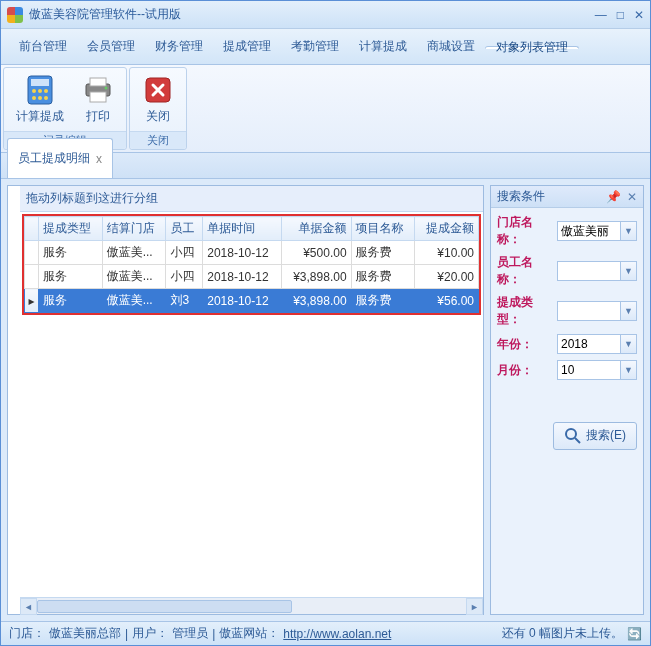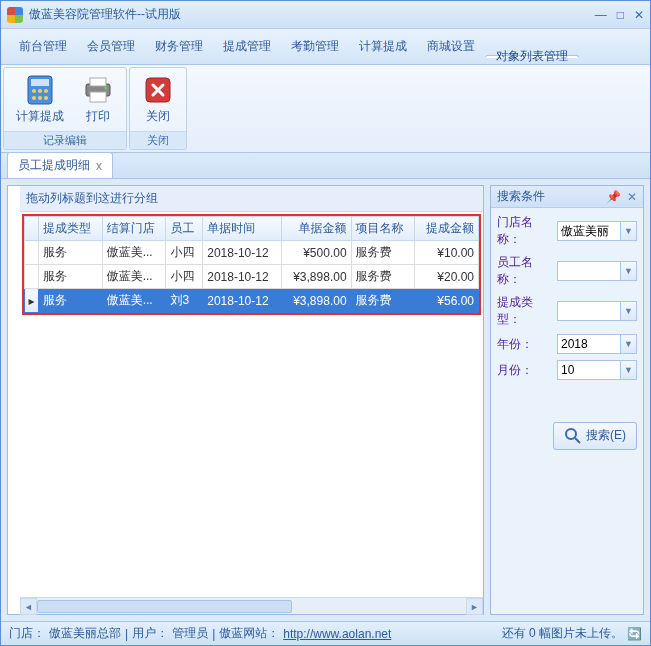--- a/index.html
+++ b/index.html
@@ -5,30 +5,30 @@
 * { box-sizing: border-box; margin: 0; padding: 0; font-family: "Microsoft YaHei", SimSun, sans-serif; font-size: 12px; }
 body { background: #fff; width: 651px; height: 646px; overflow: hidden; }
 .window { width: 651px; height: 646px; border: 1px solid #5a8fd6; background: linear-gradient(#e8f1fb, #d6e7f8); display: flex; flex-direction: column; }
 .titlebar { height: 28px; background: linear-gradient(#e3effb, #cde2f7); display: flex; align-items: center; padding: 0 6px; border-bottom: 1px solid #b5cde8; }
 .titlebar .logo { width: 16px; height: 16px; background: conic-gradient(#3b8ae0 0 90deg,#7fc14a 90deg 180deg,#f2b01e 180deg 270deg,#d64d4d 270deg 360deg); border-radius: 3px; margin-right: 6px; }
 .titlebar .title { color: #2a5a9a; }
 .titlebar .winbtns { margin-left: auto; display: flex; gap: 10px; color: #3a6aa8; font-size: 14px; }
 .titlebar .winbtns span { cursor: pointer; }
 .menubar { height: 36px; display: flex; align-items: stretch; padding: 16px 8px; background: linear-gradient(#e8f2fc,#d2e5f8); border-bottom: 1px solid #a8c4e6; }
 .menubar .mitem { padding: 0 10px; display: flex; align-items: center; color: #2e5b96; cursor: pointer; }
-.menubar .mitem.active { background: #fff; border: 1px solid #a8c4e6; border-bottom: 1px solid #fff; border-radius: 3px 3px 0 0; position: relative; top: 10px; color: #1b4a85; }
+.menubar .mitem.active { background: #fff; border: 1px solid #a8c4e6; border-bottom: 1px solid #fff; border-radius: 3px 3px 0 0; position: relative; top: 1px; color: #1b4a85; }
 .ribbon { height: 88px; background: linear-gradient(#f4f8fe,#e5eefb); border-bottom: 1px solid #a8c4e6; display: flex; padding: 2px; gap: 2px; }
 .rgroup { border: 1px solid #bcd2ec; border-radius: 3px; background: linear-gradient(#f6faff,#e8f1fc); display: flex; flex-direction: column; }
 .rgroup-body { display: flex; padding: 4px 8px; gap: 10px; flex: 1; align-items: center; }
 .rgroup-label { text-align: center; font-size: 11px; color: #3a6aa8; background: #d9e8f9; border-top: 1px solid #c5d9f0; padding: 1px 0; border-radius: 0 0 3px 3px; }
 .rbtn { display: flex; flex-direction: column; align-items: center; gap: 2px; cursor: pointer; padding: 2px 4px; }
 .rbtn .ic { width: 32px; height: 32px; display: flex; align-items: center; justify-content: center; }
 .rbtn .lbl { color: #2e5b96; font-size: 12px; }
 .tabstrip { height: 26px; background: linear-gradient(#dceafa,#cfe1f6); border-bottom: 1px solid #a8c4e6; display: flex; align-items: flex-end; padding: 0 6px; }
-.tabstrip .tab { padding: 4px 10px; border: 1px solid #a8c4e6; border-bottom: none; background: #fff; color: #2e5b96; border-radius: 3px 3px 0 0; cursor: pointer; display: flex; align-items: center; gap: 6px; }
+.tabstrip .tab { padding: 11px 10px; border: 1px solid #a8c4e6; border-bottom: none; background: #fff; color: #2e5b96; border-radius: 3px 3px 0 0; cursor: pointer; display: flex; align-items: center; gap: 6px; }
 .tabstrip .tab .x { color: #888; }
 .content { flex: 1; display: flex; padding: 6px; gap: 6px; background: #dceafa; min-height: 0; }
 .gridpanel { flex: 1; border: 1px solid #9dbbe0; background: #fff; display: flex; flex-direction: column; min-width: 0; padding-left: 12px; }
 .grouprow { background: #e6eefb; color: #2e5b96; padding: 4px 6px; border-bottom: 1px solid #c5d9f0; }
 .tablewrap { border: 2px solid #e03030; margin: 2px; }
 table { width: 100%; border-collapse: collapse; }
 th { background: linear-gradient(#f5f9fe,#e2edfa); color: #2e5b96; font-weight: normal; border: 1px solid #c5d9f0; padding: 3px 4px; text-align: left; }
 td { border: 1px solid #dcdcdc; padding: 3px 4px; color: #333; background: #fff; }
 tr.sel td { background: #3a7bd5; color: #fff; border-color: #3a7bd5; }
 td.num, th.num { text-align: right; }
@@ -36,21 +36,21 @@
 tr.sel .rowmark { background: linear-gradient(#f5f9fe,#e2edfa); color: #333; }
 .scrollx { height: 17px; background: #e8eef7; border-top: 1px solid #c5d9f0; position: relative; margin-top: auto; }
 .scrollx .thumb { position: absolute; left: 17px; top: 2px; height: 13px; width: 55%; background: #cdddf2; border: 1px solid #a8c4e6; border-radius: 2px; }
 .scrollx .arr { position: absolute; top: 0; width: 17px; height: 17px; background: #dde9f7; border: 1px solid #c5d9f0; display: flex; align-items: center; justify-content: center; color: #5a7fb0; font-size: 9px; }
 .scrollx .arr.l { left: 0; } .scrollx .arr.r { right: 0; }
 .searchpanel { width: 154px; border: 1px solid #9dbbe0; background: #eaf2fc; display: flex; flex-direction: column; }
 .sp-head { height: 22px; background: linear-gradient(#dfeafb,#cde0f6); border-bottom: 1px solid #b5cde8; display: flex; align-items: center; padding: 0 6px; color: #2e5b96; }
 .sp-head .tools { margin-left: auto; display: flex; gap: 6px; color: #5a7fb0; cursor: pointer; }
 .sp-body { padding: 6px; display: flex; flex-direction: column; gap: 6px; }
 .frow { display: flex; align-items: center; gap: 4px; }
-.frow label { width: 56px; color: #4c1d95; }
+.frow label { width: 56px; color: #be185d; font-weight: bold; }
 .frow .inp { flex: 1; height: 20px; border: 1px solid #a8c4e6; background: #fff; display: flex; align-items: center; padding: 0 3px; position: relative; }
 .frow .inp .dd { position: absolute; right: 0; top: 0; width: 16px; height: 100%; border-left: 1px solid #a8c4e6; background: linear-gradient(#f4f8fe,#dce9f9); display: flex; align-items: center; justify-content: center; color: #5a7fb0; font-size: 9px; }
 .sbtn { margin-top: 36px; align-self: flex-end; border: 1px solid #9dbbe0; background: linear-gradient(#f4f8fe,#dce9f9); border-radius: 3px; padding: 4px 10px; display: flex; align-items: flex-start; gap: 4px; color: #2e5b96; cursor: pointer; }
 .sbtn .mag { width: 18px; height: 18px; }
 .statusbar { height: 24px; background: linear-gradient(#e3effb,#cde2f7); border-top: 1px solid #a8c4e6; display: flex; align-items: center; padding: 0 8px; color: #2e5b96; gap: 4px; }
 .statusbar a { color: #2e5b96; }
 .statusbar .right { margin-left: auto; display: flex; align-items: center; gap: 4px; }
 </style>
 </head>
 <body>

